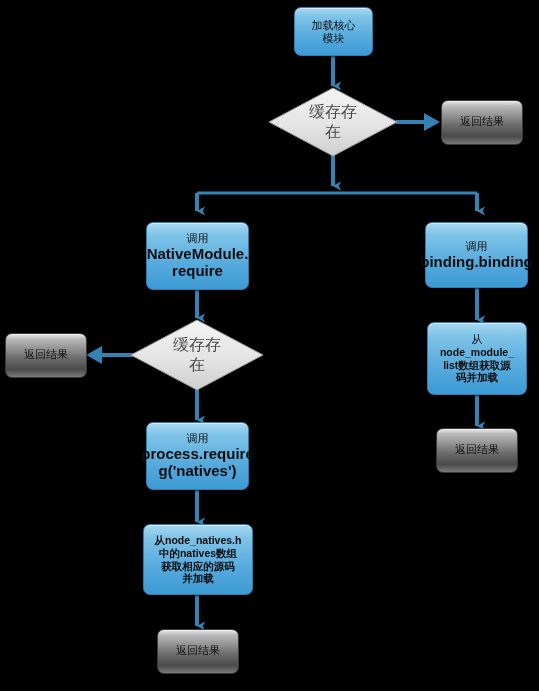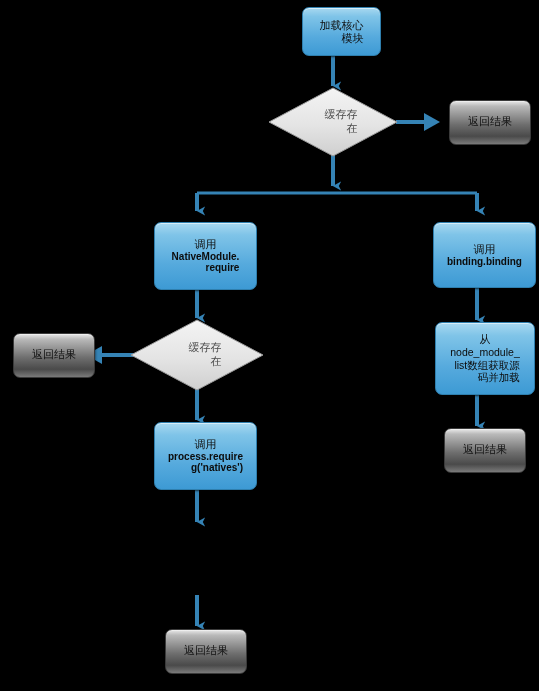--- a/index.html
+++ b/index.html
@@ -26,23 +26,22 @@
     width: 539px;
     height: 691px;
     display: block;
   }
   .node {
     position: absolute;
     box-sizing: border-box;
     display: flex;
     align-items: center;
     justify-content: center;
-    text-align: right;
+    text-align: center;
     line-height: 1.18;
-    margin-left: 8px;
   }
   .node-process {
     border-radius: 7px;
     background: linear-gradient(to bottom, #a8d8f0 0%, #7fc4e8 18%, #56aadd 62%, #3d9ad4 100%);
     border: 1px solid #2f7fae;
     box-shadow: 0 1px 2px rgba(0,0,0,0.65), inset 0 1px 0 rgba(255,255,255,0.55);
     color: #0d0d0d;
   }
   .node-terminator {
     border-radius: 7px;
@@ -63,32 +62,32 @@
   }
   .t-cn {
     font-size: 11px;
     color: #0f0f0f;
   }
   .t-cn-gray {
     font-size: 11px;
     color: #111111;
   }
   .t-dec {
-    font-size: 11px;
+    font-size: 16px;
     color: #4a4a4a;
     line-height: 1.25;
   }
   .t-mono-bold {
-    font-size: 10px;
+    font-size: 15px;
     font-weight: bold;
     color: #0c0c0c;
   }
   .t-mix-bold {
     font-size: 10.5px;
-    font-weight: normal;
+    font-weight: bold;
     color: #0c0c0c;
     line-height: 1.2;
   }
 </style>
 </head>
 <body>
 
 <div id="flow-root">
 
   <svg class="flow-canvas" viewBox="0 0 539 691">
@@ -184,18 +183,24 @@
   <div class="node node-terminator" style="left:436px; top:428px; width:82px; height:45px;">
     <span class="node-label t-cn-gray">返回结果</span>
   </div>
 
   <div class="node node-process" style="left:146px; top:422px; width:103px; height:68px; flex-direction:column; justify-content:center;">
     <span class="node-label t-cn">调用</span>
     <span class="node-label t-mono-bold">process.require
 g('natives')</span>
   </div>
 
+  <div class="node node-process" style="left:143px; top:524px; width:110px; height:71px;">
+    <span class="node-label t-mix-bold">从node_natives.h
+中的natives数组
+获取相应的源码
+并加载</span>
+  </div>
 
   <div class="node node-terminator" style="left:157px; top:629px; width:82px; height:45px;">
     <span class="node-label t-cn-gray">返回结果</span>
   </div>
 
 </div>
 
 </body></html>

